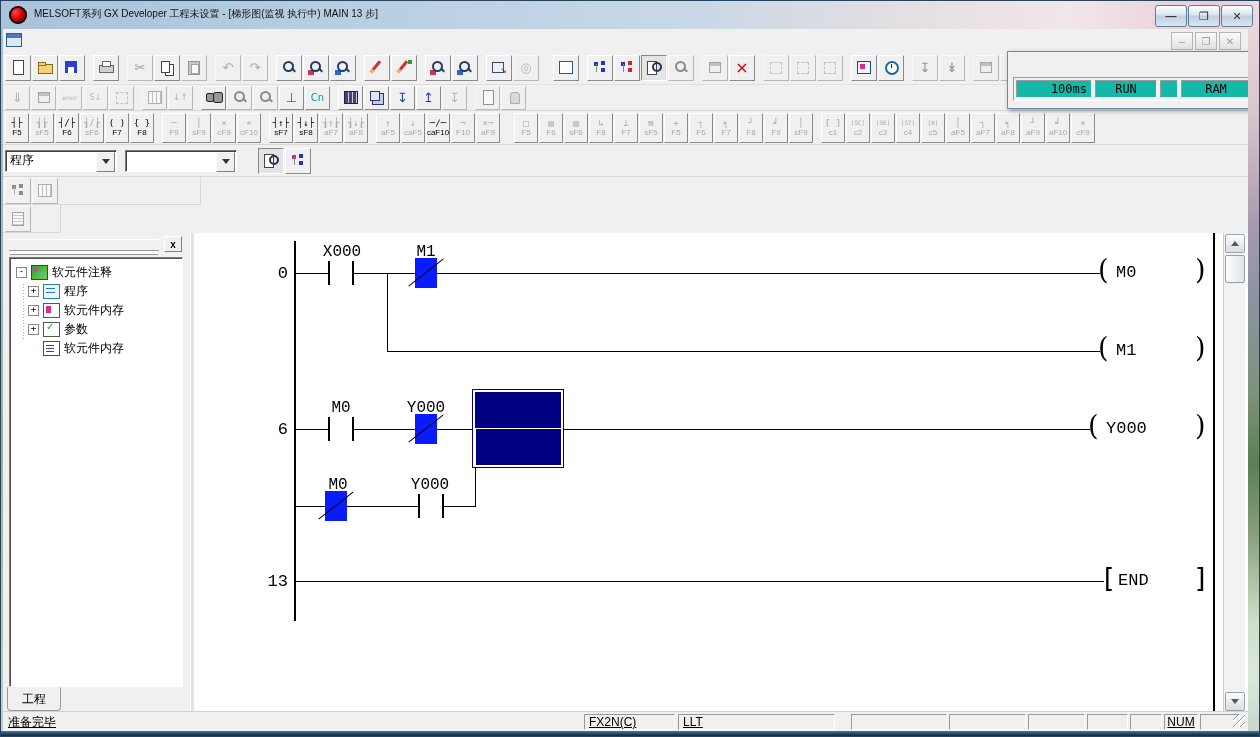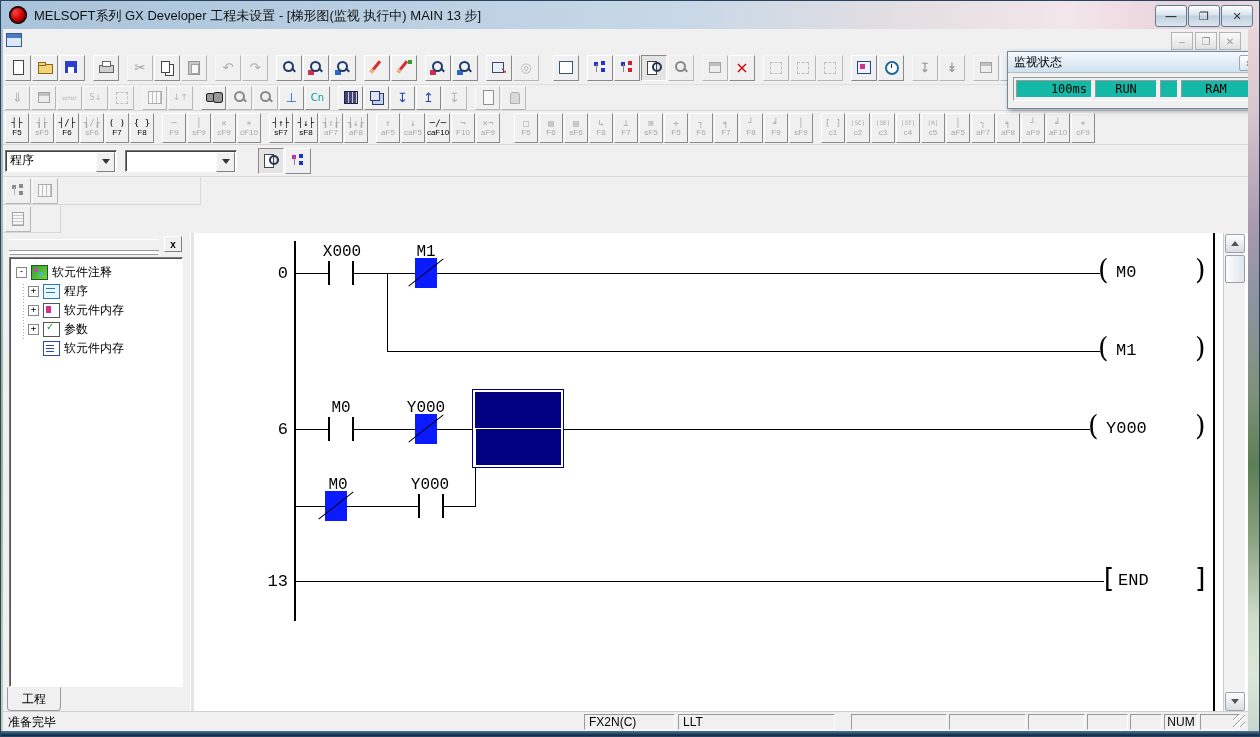--- a/index.html
+++ b/index.html
@@ -5,21 +5,21 @@
   html,body{margin:0;padding:0;background:#777;}
   .screen{position:relative;width:1260px;height:737px;overflow:hidden;
     font-family:"Liberation Sans","DejaVu Sans",sans-serif;font-size:12px;color:#000;
     background:#f0f0f0;border:1px solid #27435e;box-sizing:border-box;}
   
   .titlebar{position:absolute;left:0;top:0;width:1260px;height:28px;
     background:linear-gradient(to right,#a9c3da 0%,#b9cfe2 30%,#c9d8e6 55%,#e4dfe2 72%,#f2e6ea 85%,#e7ccd6 96%,#eed9df 100%);
     border-bottom:1px solid #7e97ab;}
   .app-icon{position:absolute;left:8px;top:5px;width:18px;height:18px;border-radius:50%;
     background:radial-gradient(circle at 35% 35%,#f44 0%,#c00 45%,#400 100%);box-shadow:inset 0 0 0 2px #111;}
-  .title-text{position:absolute;left:33px;top:6px;font-size:13px;color:#111;white-space:nowrap;}
+  .title-text{position:absolute;left:33px;top:6px;font-size:10px;color:#111;white-space:nowrap;}
   .wincaps{position:absolute;right:8px;top:4px;display:flex;}
   .wcap{width:30px;height:20px;margin-left:1px;border:1px solid #5d7d99;border-radius:3px;
     background:linear-gradient(#fdfeff,#d9e4ee 45%,#bfd0de 50%,#dce6ef);display:flex;align-items:center;justify-content:center;
     font-size:11px;color:#333;font-weight:bold;}
   
   .menubar{position:absolute;left:0;top:28px;width:1247px;height:22px;background:#f0f0f0;border-bottom:1px solid #d5d5d5;display:flex;align-items:center;}
   .mdi-icon{width:14px;height:12px;margin:0 6px 0 5px;border:1px solid #335a9a;background:linear-gradient(#4a7ac0 0 4px,#dce8f8 4px);}
   .menu-item{padding:3px 8px;font-size:12px;}
   .mdicaps{position:absolute;right:18px;top:31px;display:flex;}
   .mcap{width:20px;height:16px;margin-left:2px;border:1px solid #b5b5b5;background:linear-gradient(#fafafa,#e2e2e2);
@@ -156,21 +156,21 @@
   .monwin{position:absolute;left:1006px;top:50px;width:253px;height:56px;background:#f0f0f0;border:1px solid #6a8aa6;box-shadow:2px 2px 5px rgba(0,0,0,.35);}
   .monwin .mtitle{position:relative;height:20px;background:linear-gradient(#f4f9fd,#cfe1ef);border-bottom:1px solid #aebecb;
     display:flex;align-items:center;padding-left:6px;font-size:12px;}
   .monclose{position:absolute;right:3px;top:3px;width:17px;height:14px;border:1px solid #98a8b8;border-radius:2px;background:linear-gradient(#fff,#dde6ee);
     font-size:9px;color:#667;display:flex;align-items:center;justify-content:center;}
   .monbody{position:absolute;left:5px;top:25px;width:241px;height:24px;border:1px solid;border-color:#9a9a9a #fff #fff #9a9a9a;display:flex;align-items:center;padding:0 2px;box-sizing:border-box;}
   .mfield{height:18px;border:1px solid;border-color:#9a9a9a #fff #fff #9a9a9a;background:#14b8a6;font-size:12px;font-family:"DejaVu Sans Mono",monospace;
     display:flex;align-items:center;box-sizing:border-box;margin-right:3px;}
   
   .statusbar{position:absolute;left:0;top:710px;width:1247px;height:20px;background:#f0f0f0;border-top:1px solid #d0d0d0;}
-  .spanel{position:absolute;top:2px;height:16px;border:1px solid;border-color:#9a9a9a #fff #fff #9a9a9a;font-size:12px;display:flex;align-items:center;padding:0 4px;box-sizing:border-box;}
+  .spanel{position:absolute;top:2px;height:16px;border:1px solid;border-color:#9a9a9a #fff #fff #9a9a9a;font-size:12px;display:flex;align-items:center;padding:0 4px;box-sizing:border-box;text-decoration:underline;}
   .sgrip{position:absolute;right:14px;top:714px;width:12px;height:12px;
     background:repeating-linear-gradient(135deg,transparent 0 3px,#999 3px 4px,#fff 4px 5px);}
   
   .rstrip{position:absolute;left:1247px;top:28px;width:13px;height:702px;
     background:linear-gradient(#e8d6da 0%,#d8c6ce 12%,#a89aae 28%,#8e93a2 38%,#7e9179 52%,#5c7f54 62%,#88a07c 72%,#cfdcc8 84%,#dde7da 92%,#c8d6cf 100%);}
   .bstrip{position:absolute;left:0;top:730px;width:1260px;height:7px;background:linear-gradient(#4a7a9a,#173350 55%,#0c2034);}
   .lstrip{position:absolute;left:0;top:28px;width:2px;height:702px;background:linear-gradient(#aebfcf,#9ab394 60%,#c2cfc0);}
 </style>
 </head>
 <body>
@@ -699,24 +699,20 @@
           <span class="tri-up"></span>
         </div>
       <div class="sthumb"></div>
       <div class="sbtn" style="top:459px;">
           <span class="tri-dn"></span>
         </div>
     </div>
   </div>
 
   <div class="monwin">
-    <div class="mtitle">
-      <span>监视状态</span>
-      <span class="monclose">x</span>
-    </div>
     <div class="monbody">
       <span class="mfield" style="width:76px;justify-content:flex-end;padding-right:4px;">100ms</span>
       <span class="mfield" style="width:62px;justify-content:center;">RUN</span>
       <span class="mfield" style="width:18px;"></span>
       <span class="mfield" style="width:70px;justify-content:center;margin-right:0;">RAM</span>
     </div>
   </div>
 
   <div class="statusbar">
     <span class="spanel" style="left:2px;width:576px;border-color:transparent;">准备完毕</span>

